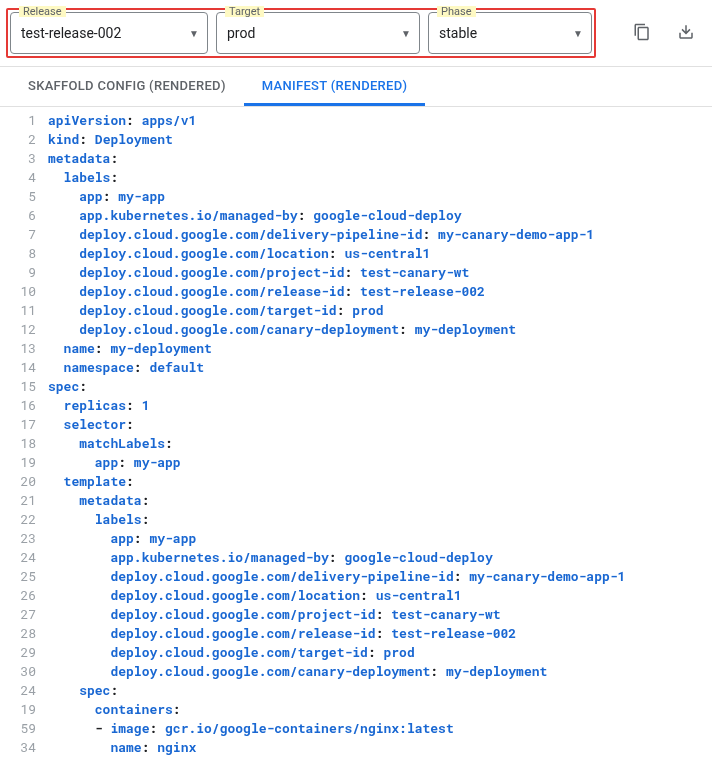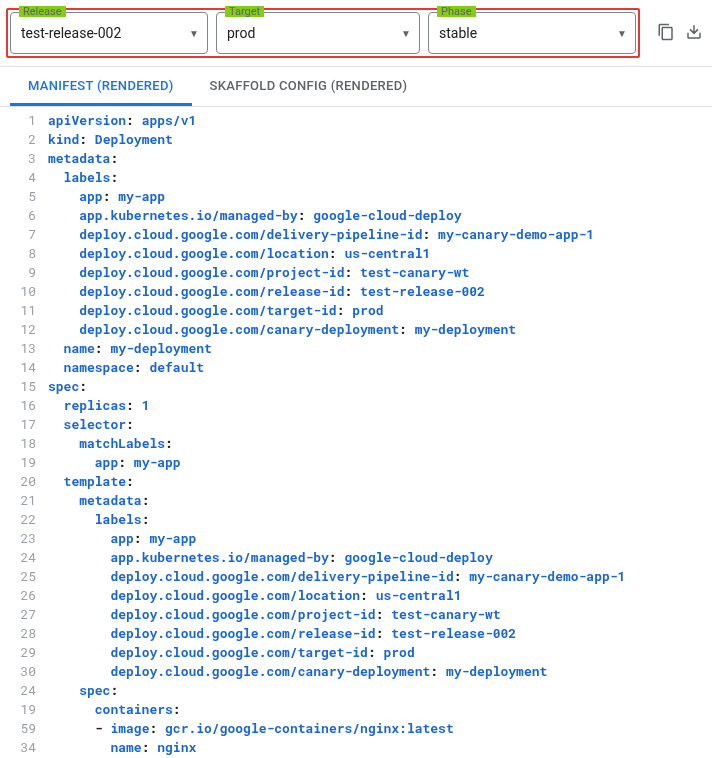--- a/index.html
+++ b/index.html
@@ -30,26 +30,26 @@
     border-radius: 4px;
     height: 42px;
     display: flex;
     align-items: center;
     padding: 0 8px 0 10px;
     background: #fff;
     cursor: pointer;
   }
   .dropdown.release { width: 198px; }
   .dropdown.target { width: 204px; }
-  .dropdown.phase { width: 208px; }
+  .dropdown.phase { width: 164px; }
   .dropdown .label {
     position: absolute;
     top: -7px;
     left: 8px;
-    background: #84cc16;
+    background: #fef9c3;
     padding: 0 4px;
     font-size: 11px;
     color: #5f6368;
     line-height: 1;
   }
   .dropdown .value {
     flex: 1;
     font-size: 14px;
     color: #202124;
   }
@@ -147,25 +147,25 @@
   <div class="icon-btn">
     <span>
       <svg width="18" height="18" viewBox="0 0 24 24" fill="currentColor">
           <path d="M19 13v6H5v-6H3v6c0 1.1.9 2 2 2h14c1.1 0 2-.9 2-2v-6h-2zm-6-1.59V3h-2v8.41L7.41 7.83 6 9.24l6 6 6-6-1.41-1.41L13 11.41z"></path>
         </svg>
     </span>
   </div>
 </div>
 
 <div class="tabs">
+  <div class="tab">
+    <span>SKAFFOLD CONFIG (RENDERED)</span>
+  </div>
   <div class="tab active">
     <span>MANIFEST (RENDERED)</span>
-  </div>
-  <div class="tab">
-    <span>SKAFFOLD CONFIG (RENDERED)</span>
   </div>
 </div>
 
 <div class="code-area">
   <div class="gutter" id="gutter">
       <div>1</div>
       <div>2</div>
       <div>3</div>
       <div>4</div>
       <div>5</div>

